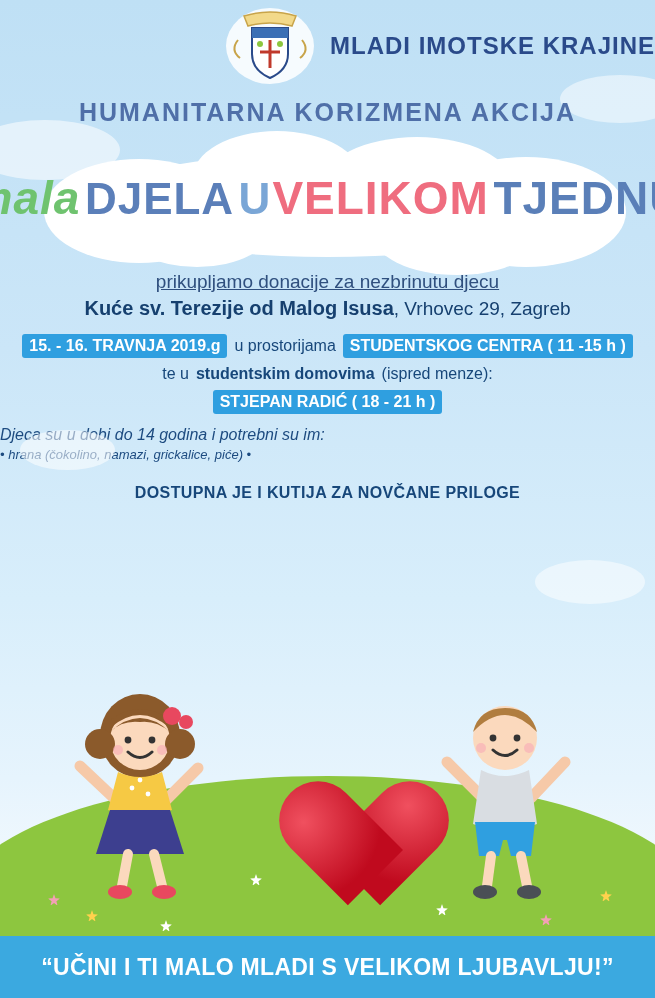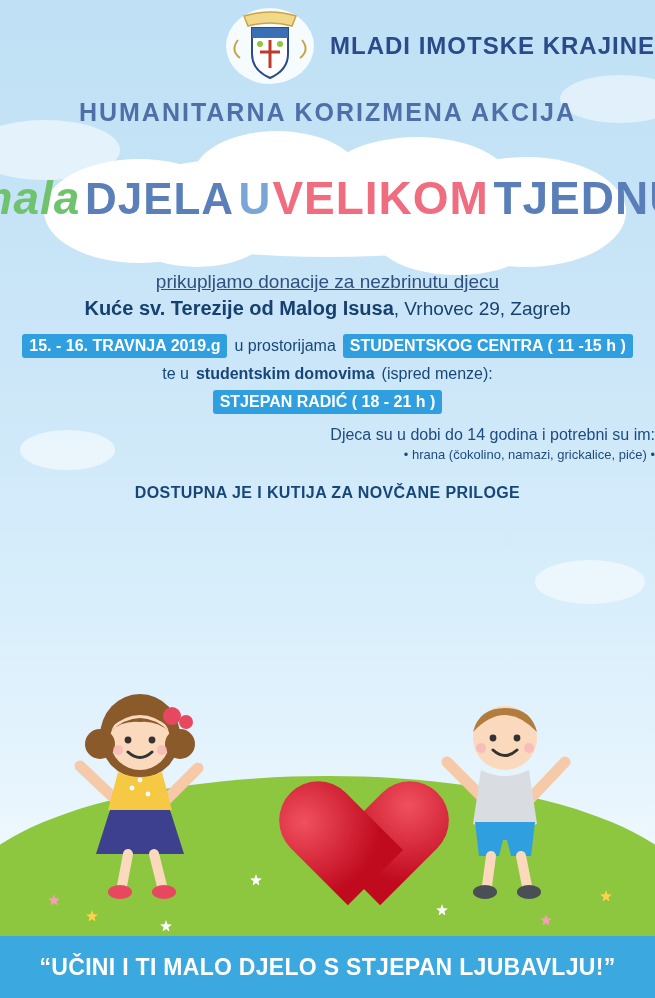--- a/index.html
+++ b/index.html
@@ -137,23 +137,24 @@
     font-weight: bold;
     padding: 3px 7px;
     border-radius: 3px;
     font-size: 16px;
     white-space: nowrap;
   }
   .plain { color: #17477a; font-size: 16px; white-space: nowrap; }
   .plain b { font-weight: bold; }
 
   .needs {
-    text-align: right;
+    text-align: left;
     margin-top: 12px;
     color: #1d4b80;
+    font-style: italic;
   }
   .needs .n1 { font-size: 16px; }
   .needs .n2 { font-size: 17px; font-weight: bold; margin-top: 3px; }
   .needs .n3 { font-size: 13px; margin-top: 3px; }
 
   .box-note {
     text-align: center;
     margin-top: 22px;
     color: #17477a;
     font-weight: bold;
@@ -384,16 +385,16 @@
         <path d="M40 134 h60 l-4 34 h-20 l-4 -16 h-4 l-4 16 h-20 z" fill="#2f9fe0"></path>
 
         <path d="M56 168 L52 198" stroke="#fbd9bd" stroke-width="10" stroke-linecap="round"></path>
         <path d="M86 168 L92 198" stroke="#fbd9bd" stroke-width="10" stroke-linecap="round"></path>
         <ellipse cx="50" cy="204" rx="12" ry="7" fill="#4a4f55"></ellipse>
         <ellipse cx="94" cy="204" rx="12" ry="7" fill="#4a4f55"></ellipse>
       </svg>
     </div>
 
     <div class="bottom-band">
-      <span>“UČINI I TI MALO DJELO S STJEPAN LJUBAVLJU!”</span>
+      <span>“UČINI I TI MALO MLADI S VELIKOM LJUBAVLJU!”</span>
     </div>
   </div>
 </div>
 
 </body></html>

